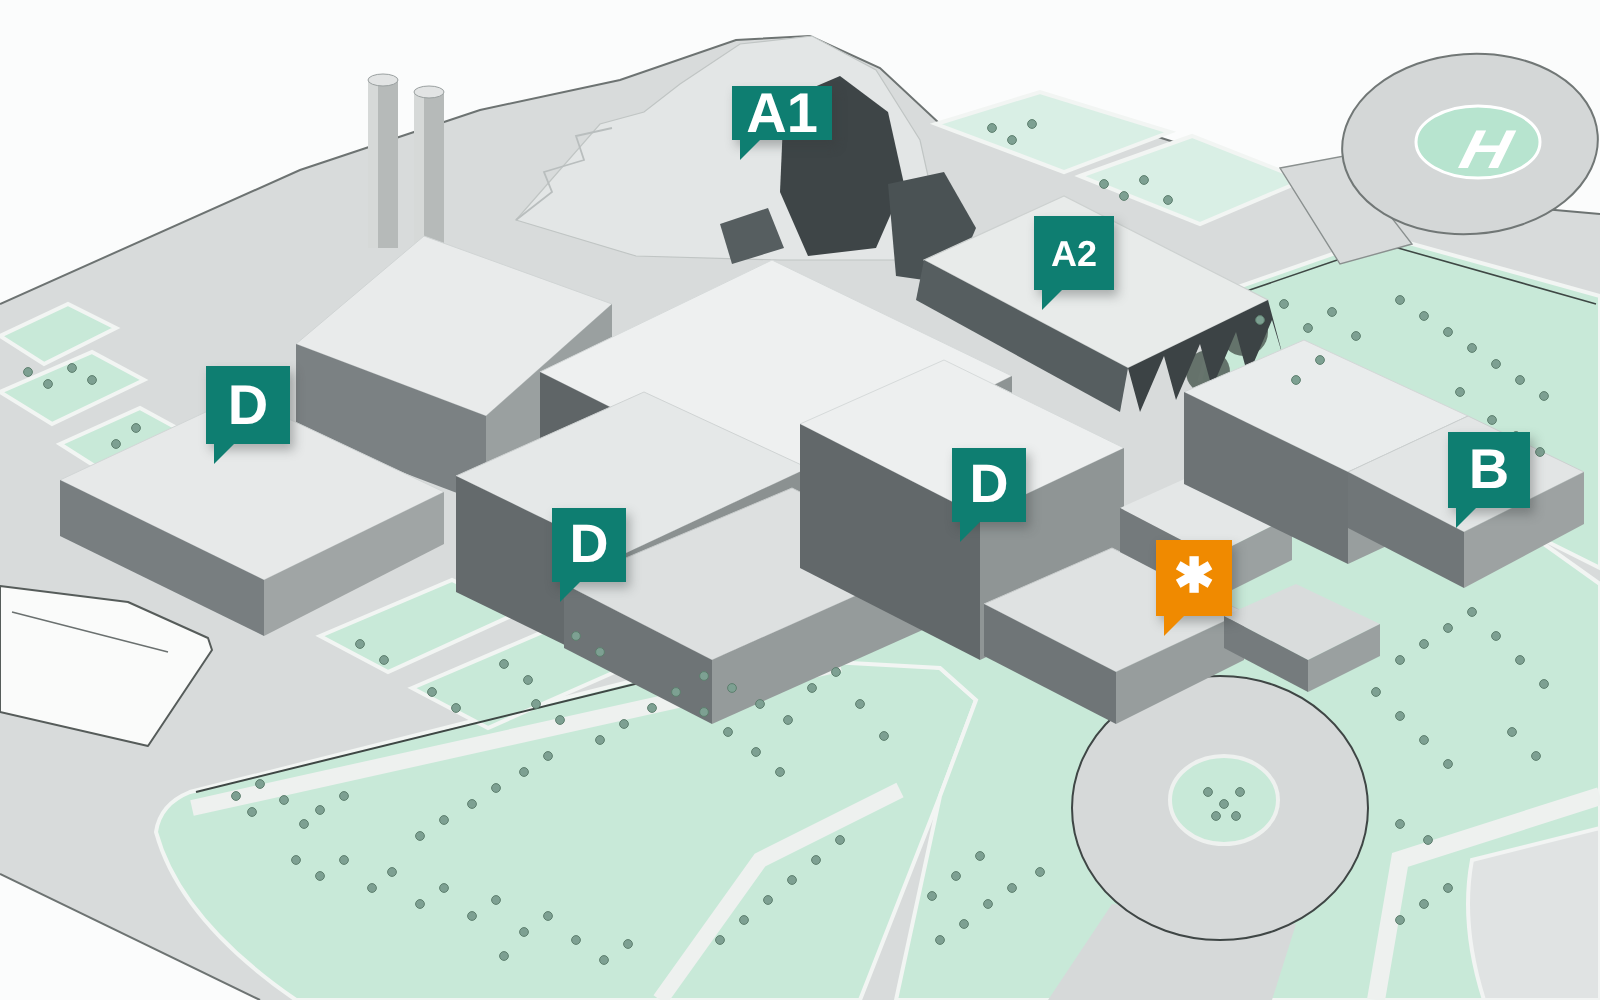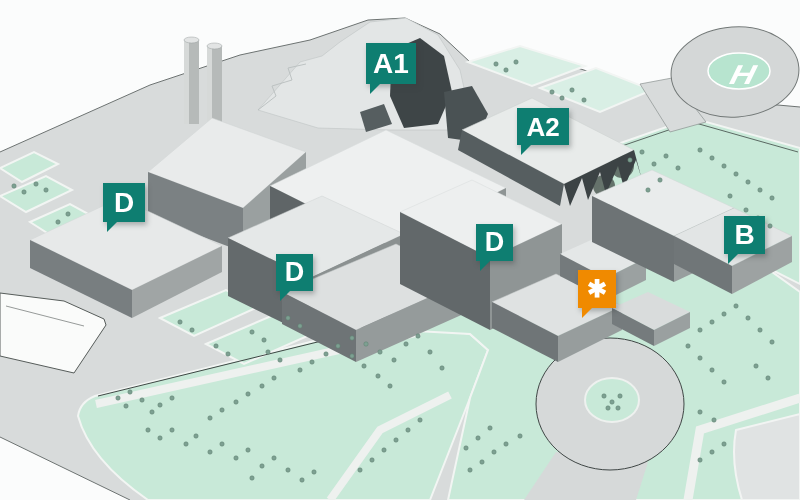--- a/index.html
+++ b/index.html
@@ -287,25 +287,25 @@
         <circle cx="268" cy="352" r="2.2" fill="#7da092" stroke="#5d7f6e" stroke-width="0.5"></circle>
         <circle cx="280" cy="360" r="2.2" fill="#7da092" stroke="#5d7f6e" stroke-width="0.5"></circle>
         <circle cx="604" cy="396" r="2.2" fill="#7da092" stroke="#5d7f6e" stroke-width="0.5"></circle>
         <circle cx="612" cy="402" r="2.2" fill="#7da092" stroke="#5d7f6e" stroke-width="0.5"></circle>
         <circle cx="620" cy="396" r="2.2" fill="#7da092" stroke="#5d7f6e" stroke-width="0.5"></circle>
         <circle cx="608" cy="408" r="2.2" fill="#7da092" stroke="#5d7f6e" stroke-width="0.5"></circle>
         <circle cx="618" cy="408" r="2.2" fill="#7da092" stroke="#5d7f6e" stroke-width="0.5"></circle>
       </g>
 </svg>
 
-<div class="marker" style="left:366px;top:43px;width:50px;height:41px;font-size:28px">
+<div class="marker" style="left:366px;top:43px;width:50px;height:27px;font-size:28px">
   <span>A1</span>
 </div>
 
-<div class="marker" style="left:517px;top:108px;width:52px;height:37px;font-size:26px">
+<div class="marker" style="left:517px;top:108px;width:40px;height:37px;font-size:18px">
   <span>A2</span>
 </div>
 
 <div class="marker" style="left:103px;top:183px;width:42px;height:39px;font-size:28px">
   <span>D</span>
 </div>
 
 <div class="marker" style="left:276px;top:254px;width:37px;height:37px;font-size:27px">
   <span>D</span>
 </div>

